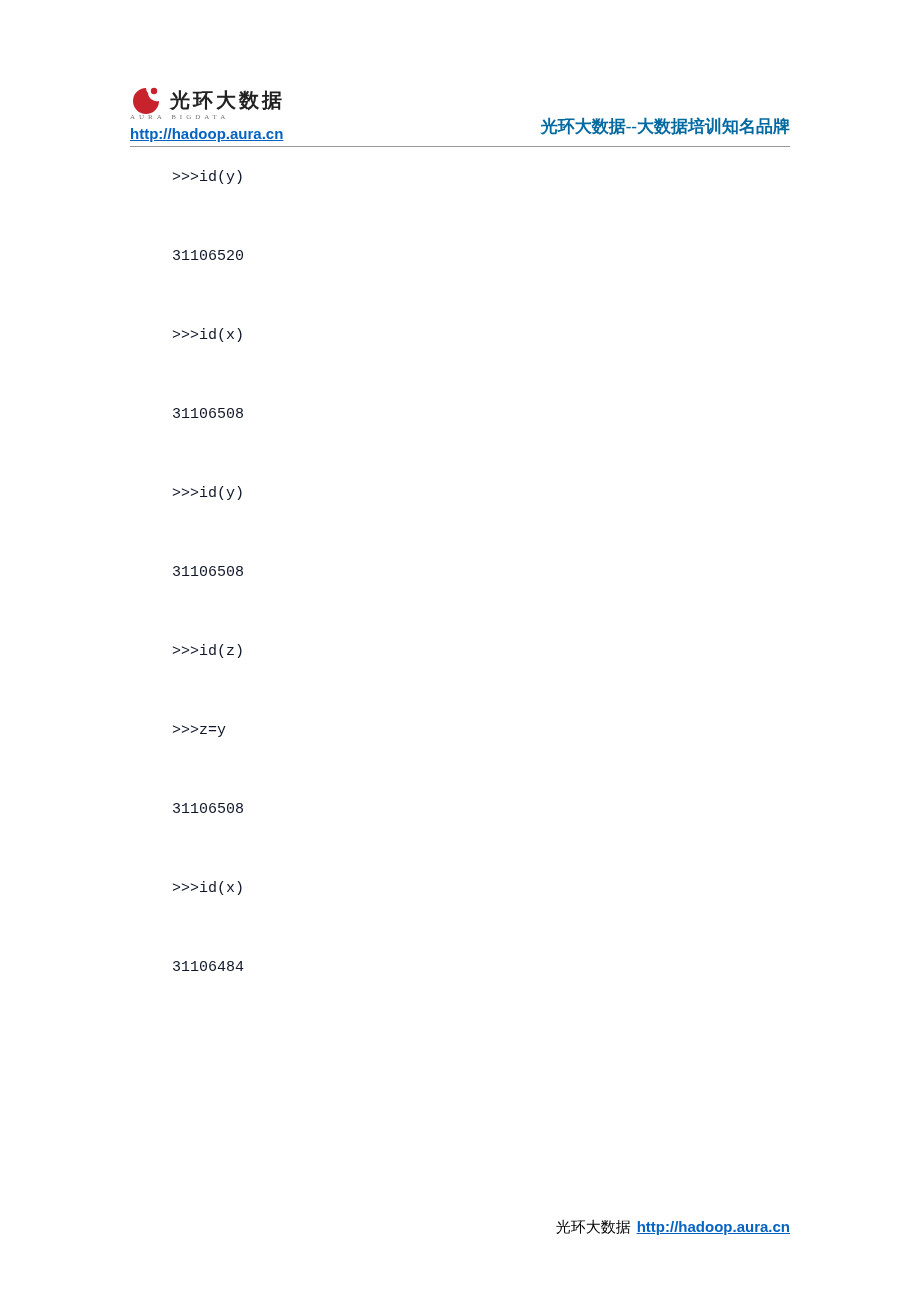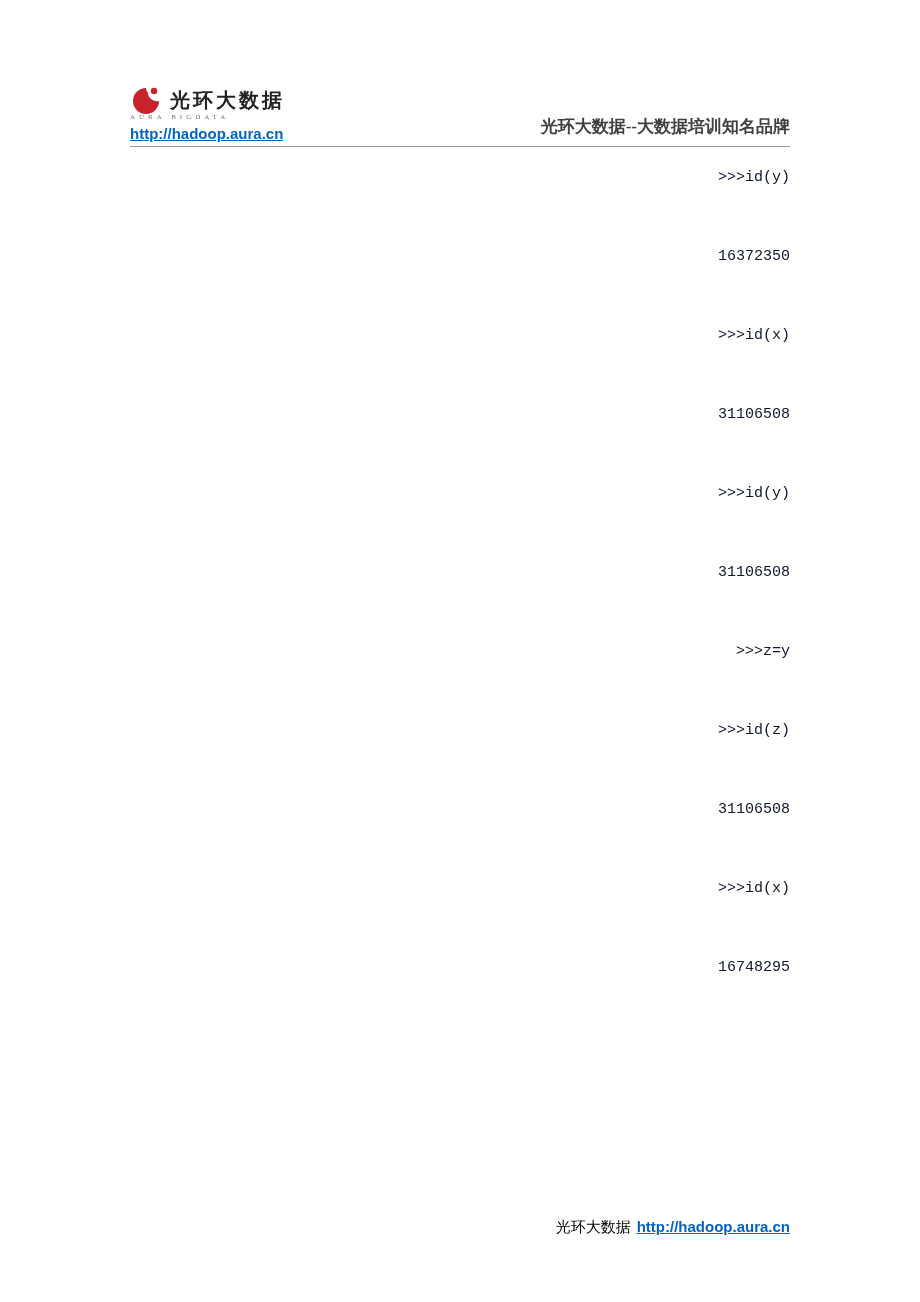--- a/index.html
+++ b/index.html
@@ -12,21 +12,20 @@
       height: 1302px;
       background: #ffffff;
       font-family: "SimSun", "宋体", serif;
       position: relative;
     }
     .page {
       width: 100%;
       height: 100%;
       padding: 85px 130px 60px 130px;
       position: relative;
-      text-align: right;
     }
     .header {
       display: flex;
       justify-content: space-between;
       align-items: flex-end;
       border-bottom: 1.5px solid #999;
       padding-bottom: 4px;
       margin-bottom: 18px;
     }
     .logo-block {
@@ -61,21 +60,21 @@
       text-decoration: underline;
       font-size: 15px;
       font-weight: bold;
       font-family: Arial, sans-serif;
       margin-top: 4px;
     }
     .header-brand {
       font-family: "SimSun", "宋体", serif;
       font-size: 17px;
       font-weight: bold;
-      color: #404040;
+      color: #0369a1;
       padding-bottom: 4px;
     }
     .content {
       padding-left: 42px;
       padding-top: 2px;
     }
     .code-line {
       font-family: "SimSun", "Courier New", monospace;
       font-size: 15px;
       color: #0f172a;
@@ -120,30 +119,30 @@
         <span class="logo-text-cn">光环大数据</span>
       </div>
       <span class="logo-text-en">AURA  BIGDATA</span>
       <a class="header-link">http://hadoop.aura.cn</a>
     </div>
     <div class="header-brand">光环大数据--大数据培训知名品牌</div>
   </div>
 
   <div class="content">
     <div class="code-line">&gt;&gt;&gt;id(y)</div>
-    <div class="code-line">16372350</div>
+    <div class="code-line">31106520</div>
     <div class="code-line">&gt;&gt;&gt;id(x)</div>
     <div class="code-line">31106508</div>
     <div class="code-line">&gt;&gt;&gt;id(y)</div>
     <div class="code-line">31106508</div>
+    <div class="code-line">&gt;&gt;&gt;id(z)</div>
     <div class="code-line">&gt;&gt;&gt;z=y</div>
-    <div class="code-line">&gt;&gt;&gt;id(z)</div>
     <div class="code-line">31106508</div>
     <div class="code-line">&gt;&gt;&gt;id(x)</div>
-    <div class="code-line">16748295</div>
+    <div class="code-line">31106484</div>
   </div>
 
   <div class="footer">
     <span class="footer-text">光环大数据</span>
     <a class="footer-link">http://hadoop.aura.cn</a>
   </div>
 
 </div>
 
 </body></html>

